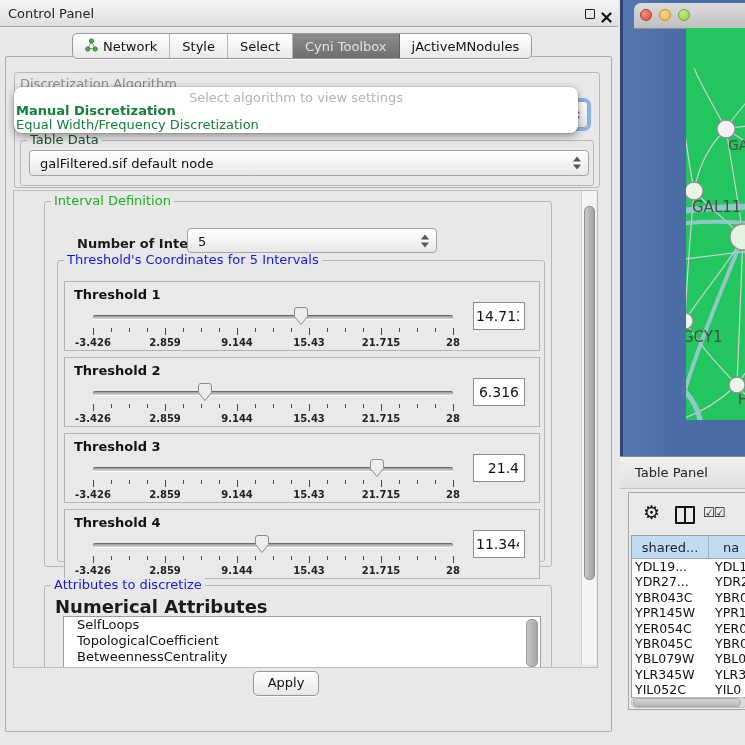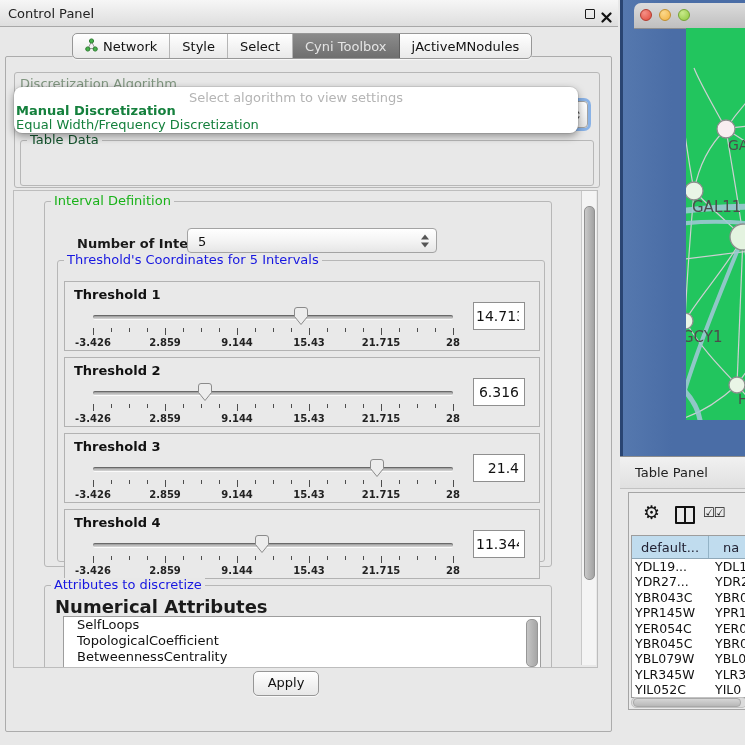--- a/index.html
+++ b/index.html
@@ -178,20 +178,27 @@
   </div>
 
   <div class="abs popup">
     <div class="ph">Select algorithm to view settings</div>
     <div class="it b">Manual Discretization</div>
     <div class="it r">Equal Width/Frequency Discretization</div>
   </div>
 
   <div class="group" id="tabledata-group">
     <span class="group-title gt-black">Table Data</span>
+    <div class="combo" id="tabledata-combo">
+      <span class="val">galFiltered.sif default node</span>
+      <span class="spin">
+          <i class="up"></i>
+          <i class="dn"></i>
+        </span>
+    </div>
   </div>
 
   <div class="abs viewport">
 
     <div class="group" id="interval-group">
       <span class="group-title gt-green">Interval Definition</span>
       <span id="noi-label">Number of Intervals</span>
       <div class="combo" id="noi-combo">
         <span class="val">5</span>
         <span class="spin">
@@ -442,21 +449,21 @@
     <span class="t">Table Panel</span>
   </div>
   <div class="abs tp-box">
     <span class="gear">⚙</span>
     <span class="split-ic">
         <i></i>
       </span>
     <span class="checks">☑☑</span>
     <div class="ntable">
       <div class="nthead">
-        <div class="nth c1">default...</div>
+        <div class="nth c1">shared...</div>
         <div class="nth c2">na</div>
       </div>
       <div class="tbody" id="table-body">
           <div class="trow">
             <div class="tc1">YDL19...</div>
             <div class="tc2">YDL1</div>
           </div>
           <div class="trow">
             <div class="tc1">YDR27...</div>
             <div class="tc2">YDR2</div>

